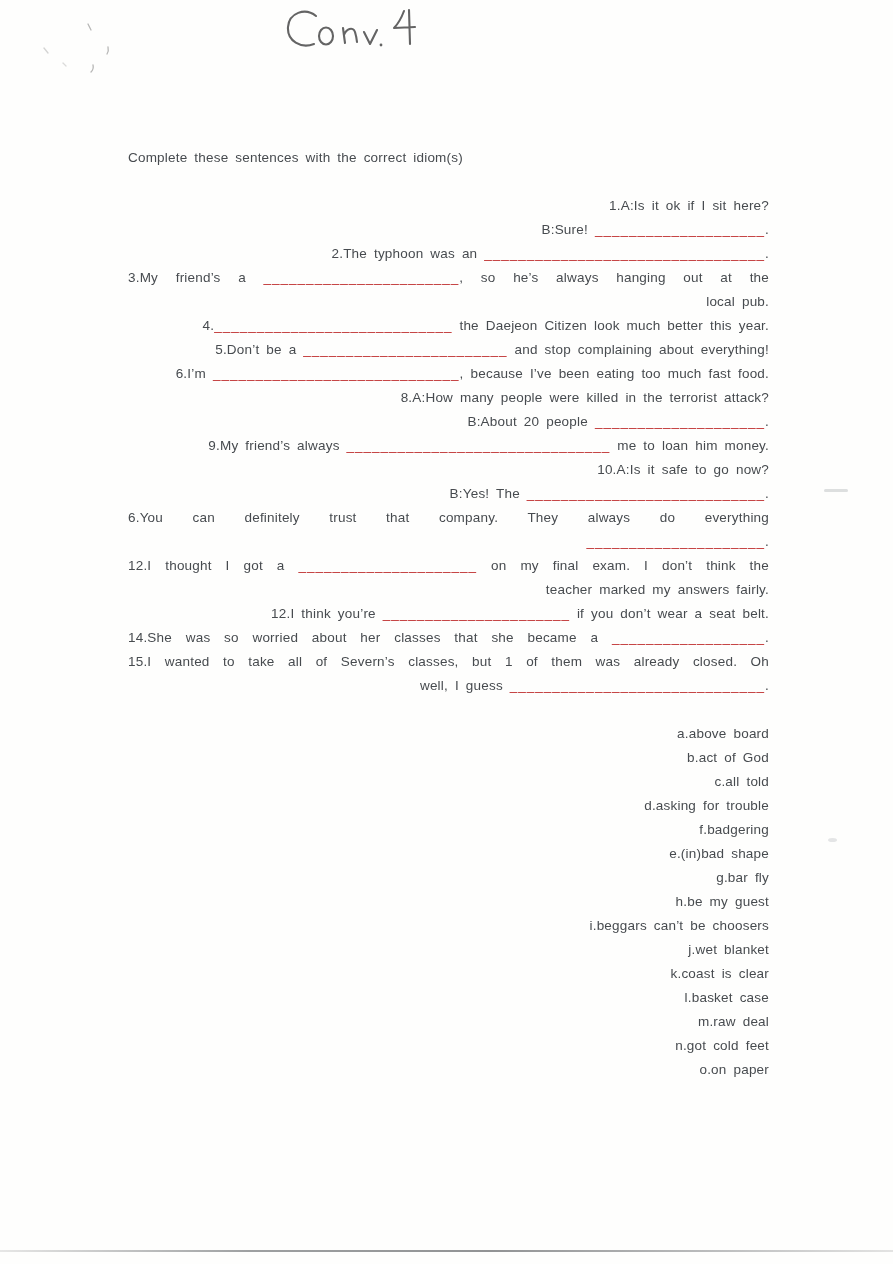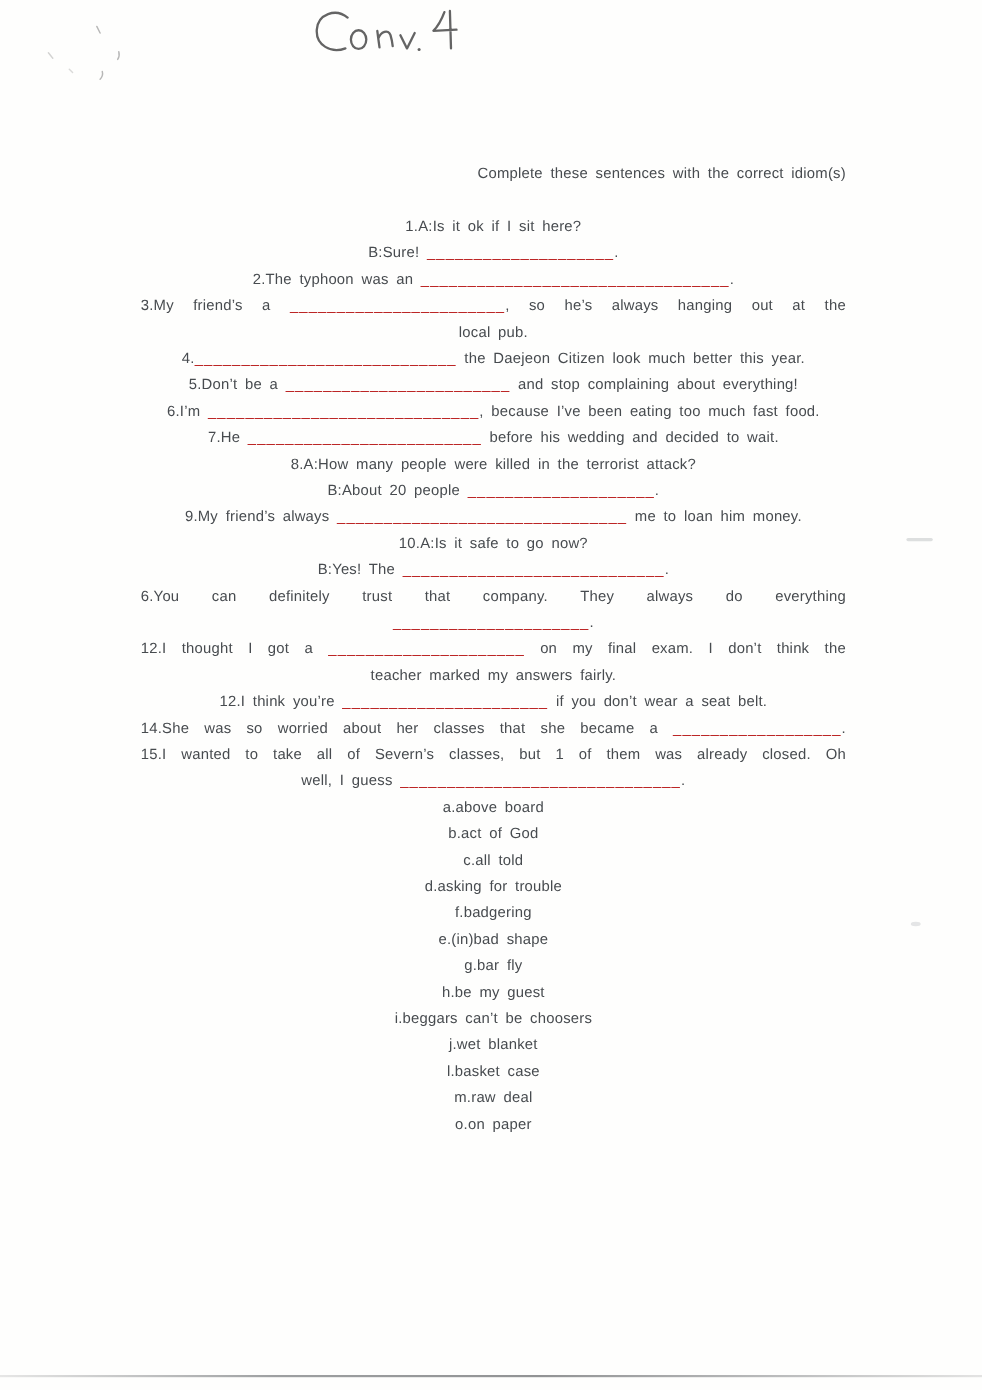--- a/index.html
+++ b/index.html
@@ -12,25 +12,25 @@
     overflow:hidden;
   }
   .handwritten-title { position:absolute; left:281px; top:6px; }
   .sr { position:absolute; width:1px; height:1px; overflow:hidden; opacity:0; }
   .pencil-marks { position:absolute; left:30px; top:16px; }
   .content {
     position:absolute; left:128px; top:146px; width:641px;
     font-size:13.5px; line-height:24px;
     word-spacing:3px; letter-spacing:0.2px;
   }
-  .instruction { margin:0 0 24px 0; text-align:right; }
-  .line { text-align:center; white-space:nowrap; }
+  .instruction { margin:0 0 24px 0; text-align:left; }
+  .line { text-align:right; white-space:nowrap; }
   .line.stretch { white-space:normal; text-align:justify; text-align-last:justify; }
   .blank { letter-spacing:1px; color:#b91c1c; }
-  .idioms-section { }
+  .idioms-section { margin-top:24px; }
   .scan-line {
     position:absolute; left:0; top:1250px; width:893px; height:2px;
     background:linear-gradient(90deg,
       rgba(160,160,160,0.25), rgba(125,128,130,0.75) 28%,
       rgba(118,120,122,0.8) 55%, rgba(140,142,144,0.55) 82%,
       rgba(165,165,165,0.3));
   }
   .smudge-1 {
     position:absolute; left:824px; top:489px; width:24px; height:3px;
     background:rgba(188,191,194,0.5); border-radius:2px;
@@ -71,21 +71,20 @@
     <p class="instruction">Complete these sentences with the correct idiom(s)</p>
     <div class="questions-section">
         <div class="line"><span>1.A:Is it ok if I sit here?</span></div>
         <div class="line"><span>B:Sure! </span><span class="blank">____________________</span><span>.</span></div>
         <div class="line"><span>2.The typhoon was an </span><span class="blank">_________________________________</span><span>.</span></div>
         <div class="line stretch"><span>3.My friend’s a </span><span class="blank">_______________________</span><span>, so he’s always hanging out at the</span></div>
         <div class="line"><span>local pub.</span></div>
         <div class="line"><span>4.</span><span class="blank">____________________________</span><span> the Daejeon Citizen look much better this year.</span></div>
         <div class="line"><span>5.Don’t be a </span><span class="blank">________________________</span><span> and stop complaining about everything!</span></div>
         <div class="line"><span>6.I’m </span><span class="blank">_____________________________</span><span>, because I’ve been eating too much fast food.</span></div>
-        <div class="line"><span>7.He </span><span class="blank">_________________________</span><span> before his wedding and decided to wait.</span></div>
         <div class="line"><span>8.A:How many people were killed in the terrorist attack?</span></div>
         <div class="line"><span>B:About 20 people </span><span class="blank">____________________</span><span>.</span></div>
         <div class="line"><span>9.My friend’s always </span><span class="blank">_______________________________</span><span> me to loan him money.</span></div>
         <div class="line"><span>10.A:Is it safe to go now?</span></div>
         <div class="line"><span>B:Yes! The </span><span class="blank">____________________________</span><span>.</span></div>
         <div class="line stretch"><span>6.You can definitely trust that company. They always do everything</span></div>
         <div class="line"><span class="blank">_____________________</span><span>.</span></div>
         <div class="line stretch"><span>12.I thought I got a </span><span class="blank">_____________________</span><span> on my final exam. I don’t think the</span></div>
         <div class="line"><span>teacher marked my answers fairly.</span></div>
         <div class="line"><span>12.I think you’re </span><span class="blank">______________________</span><span> if you don’t wear a seat belt.</span></div>
@@ -97,22 +96,24 @@
         <div class="line">a.above board</div>
         <div class="line">b.act of God</div>
         <div class="line">c.all told</div>
         <div class="line">d.asking for trouble</div>
         <div class="line">f.badgering</div>
         <div class="line">e.(in)bad shape</div>
         <div class="line">g.bar fly</div>
         <div class="line">h.be my guest</div>
         <div class="line">i.beggars can’t be choosers</div>
         <div class="line">j.wet blanket</div>
+        <div class="line">k.coast is clear</div>
         <div class="line">l.basket case</div>
         <div class="line">m.raw deal</div>
+        <div class="line">n.got cold feet</div>
         <div class="line">o.on paper</div>
       </div>
   </div>
 
   <div class="scan-line"></div>
   <div class="smudge-1"></div>
   <div class="smudge-2"></div>
 </div>
 
 </body></html>

